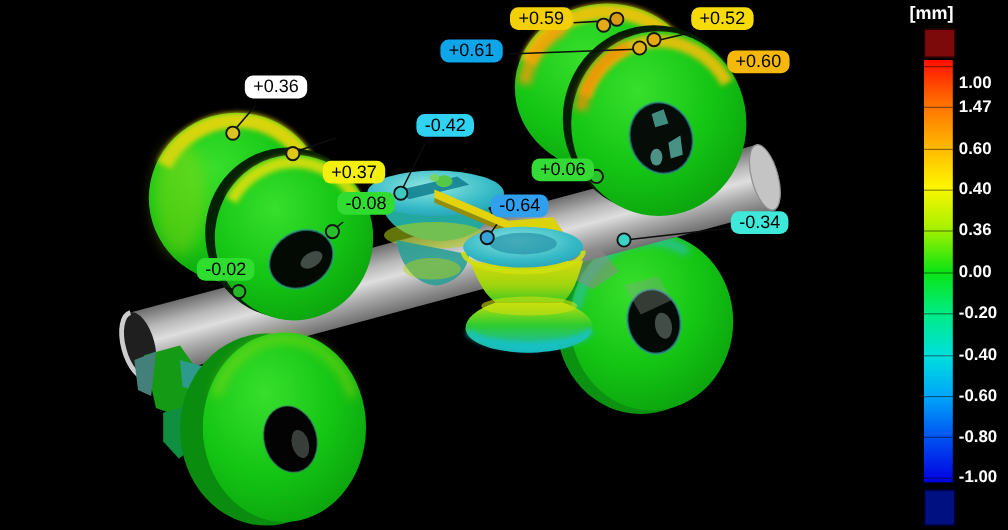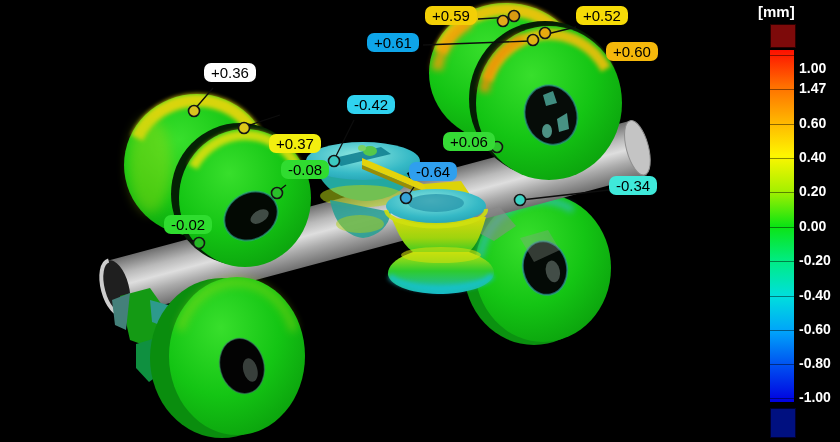--- a/index.html
+++ b/index.html
@@ -212,21 +212,21 @@
   <div class="tl" style="top:261px"></div>
   <div class="tl" style="top:296px"></div>
   <div class="tl" style="top:330px"></div>
   <div class="tl" style="top:364px"></div>
   <div class="tl" style="top:398px"></div>
 
   <div class="tick outline" style="top:60px">1.00</div>
   <div class="tick outline" style="top:80px">1.47</div>
   <div class="tick outline" style="top:115px">0.60</div>
   <div class="tick outline" style="top:149px">0.40</div>
-  <div class="tick outline" style="top:183px">0.20</div>
+  <div class="tick outline" style="top:183px">0.36</div>
   <div class="tick outline" style="top:218px">0.00</div>
   <div class="tick outline" style="top:252px">-0.20</div>
   <div class="tick outline" style="top:287px">-0.40</div>
   <div class="tick outline" style="top:321px">-0.60</div>
   <div class="tick outline" style="top:355px">-0.80</div>
   <div class="tick outline" style="top:389px">-1.00</div>
 
 </div>
 
 </body></html>

